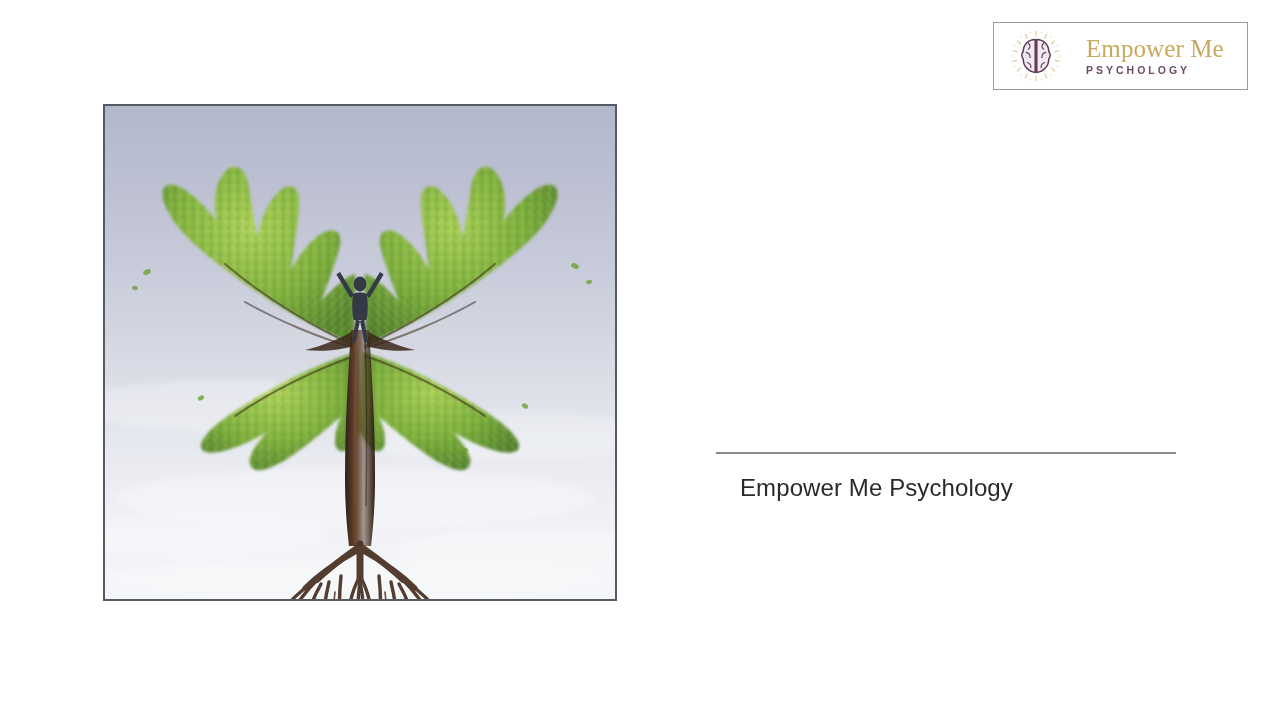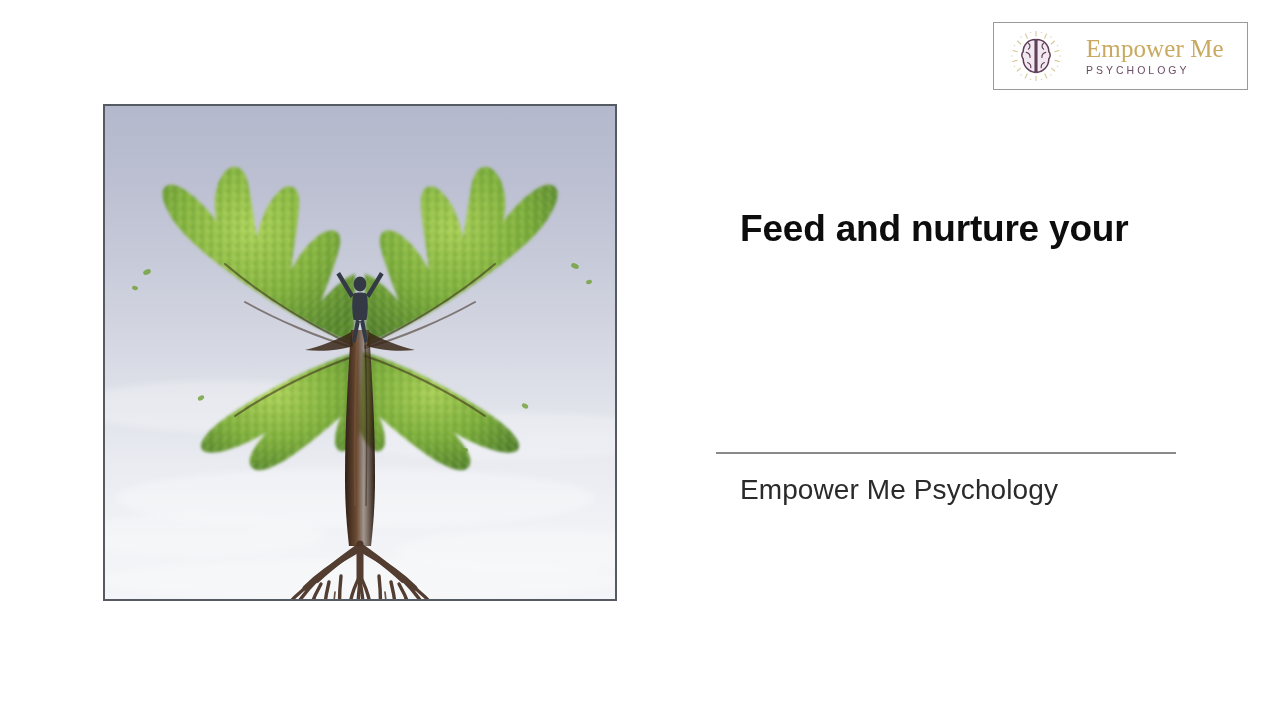--- a/index.html
+++ b/index.html
@@ -49,21 +49,21 @@
     font-family: "Liberation Serif", serif;
     font-size: 25px;
     line-height: 1.02;
     color: #c9a95f;
     letter-spacing: 0.1px;
     white-space: nowrap;
   }
   .logo-sub {
     font-family: "Liberation Sans", sans-serif;
     font-size: 10.5px;
-    font-weight: normal;
+    font-weight: bold;
     color: #6b4a63;
     letter-spacing: 3.0px;
     margin-top: 2px;
     white-space: nowrap;
   }
 
   
   .illustration {
     position: absolute;
     left: 103px;
@@ -107,21 +107,21 @@
     top: 452px;
     width: 460px;
     height: 0;
     border-top: 2px solid #8a8a8a;
   }
 
   .attribution {
     position: absolute;
     left: 740px;
     top: 474px;
-    font-size: 28px;
+    font-size: 24px;
     font-weight: normal;
     color: #2a2a2a;
     letter-spacing: 0.1px;
     white-space: nowrap;
   }
 </style>
 </head>
 <body>
 
 <div class="logo-badge">
@@ -482,18 +482,17 @@
         <circle cx="277" cy="588" r="1.6"></circle>
         <circle cx="292" cy="582" r="1.9"></circle>
         <circle cx="252" cy="600" r="1.4"></circle>
         <circle cx="268" cy="602" r="1.2"></circle>
       </g>
     </svg>
   </div>
 </div>
 
 <div class="quote-block">
-  <div class="quote-line">Feed and nurture your</div>
 </div>
 
 <div class="divider"></div>
 
 <div class="attribution">Empower Me Psychology</div>
 
 </body></html>

